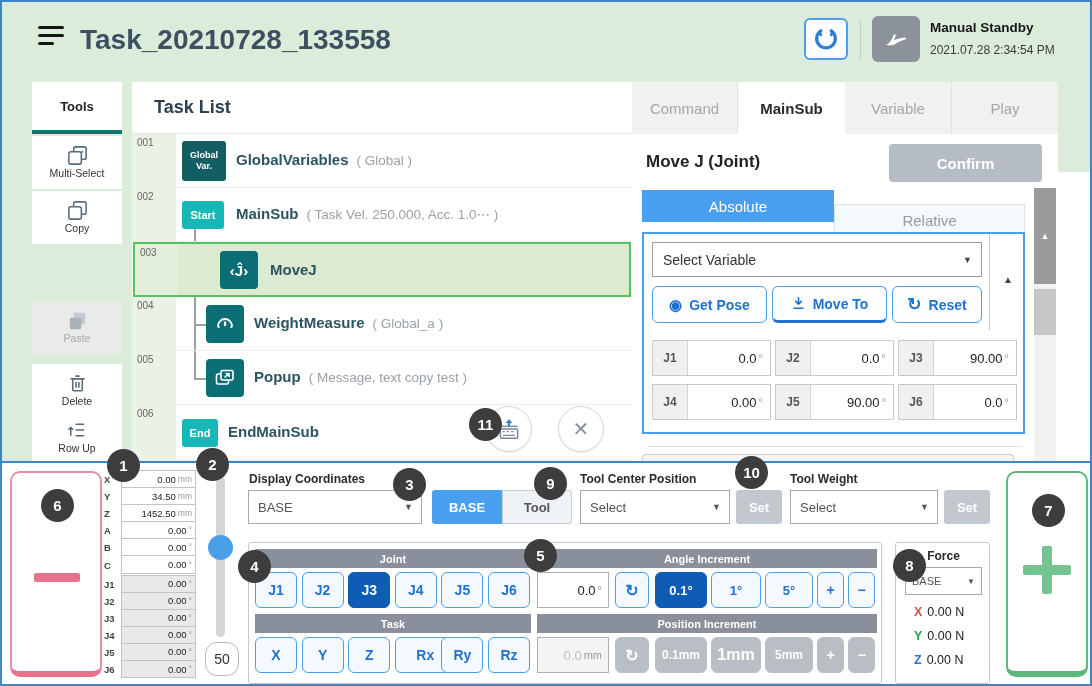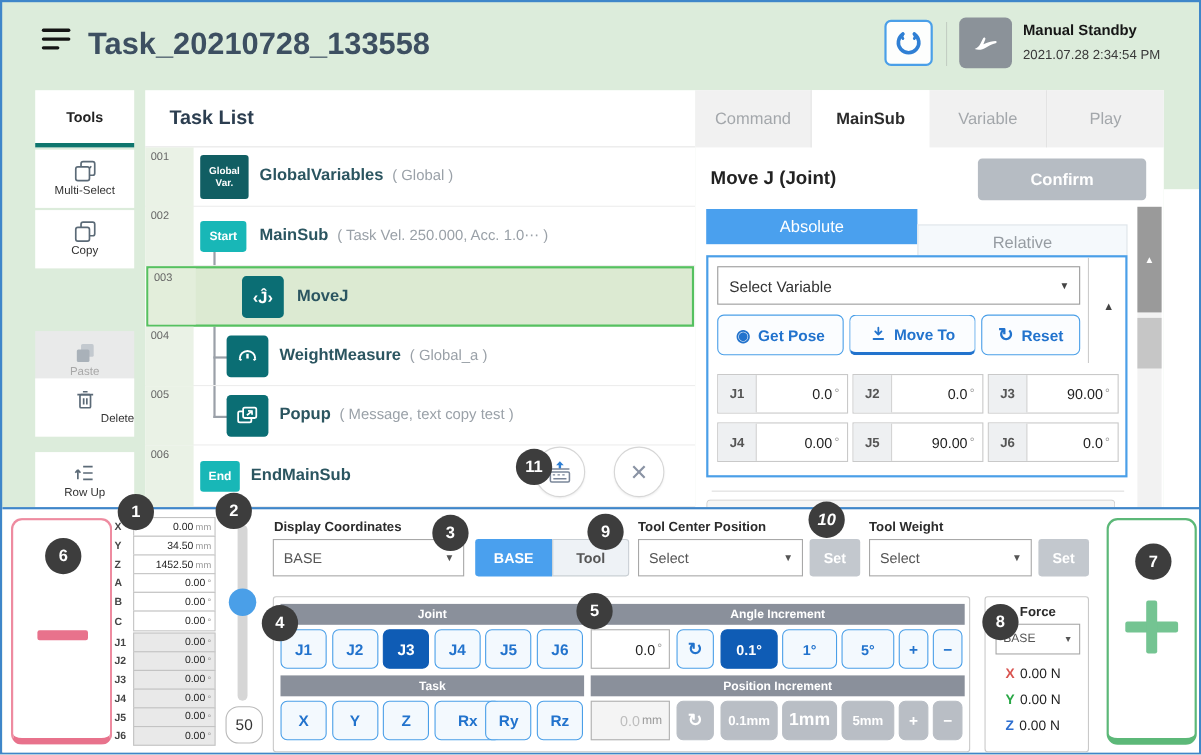--- a/index.html
+++ b/index.html
@@ -138,21 +138,21 @@
   </div>
   <div class="abs titem dis" style="left:30px;top:299px;width:90px;height:53px;">
     <div style="padding-top:8px;display:flex;justify-content:center;">
       <svg width="23" height="23" viewBox="0 0 24 24">
           <rect x="8" y="4" width="12" height="12" rx="1.5" fill="#c3c9cf"></rect>
           <rect x="4" y="9" width="12" height="12" rx="1.5" fill="#a9b1b9"></rect>
         </svg>
     </div>
     <div class="lbl">Paste</div>
   </div>
-  <div class="abs titem" style="left:30px;top:342px;width:90px;height:53px;text-align:right;">
+  <div class="abs titem" style="left:30px;top:362px;width:90px;height:53px;">
     <div style="padding-top:8px;display:flex;justify-content:center;">
       <svg width="23" height="23" viewBox="0 0 24 24" fill="none" stroke="#5b6a77" stroke-width="1.6">
           <rect x="7" y="7" width="10" height="12.5" rx="1"></rect>
           <path d="M4.5 7 h15 M9.8 4.3 h4.4 M10.5 10.5 v6 M13.5 10.5 v6"></path>
         </svg>
     </div>
     <div class="lbl">Delete</div>
   </div>
   <div class="abs titem" style="left:30px;top:409px;width:90px;height:53px;">
     <div style="padding-top:8px;display:flex;justify-content:center;">
@@ -513,16 +513,16 @@
 
   <div class="abs co" style="left:105px;top:447px;">1</div>
   <div class="abs co" style="left:194px;top:446px;">2</div>
   <div class="abs co" style="left:391px;top:466px;">3</div>
   <div class="abs co" style="left:236px;top:548px;">4</div>
   <div class="abs co" style="left:522px;top:537px;">5</div>
   <div class="abs co" style="left:39px;top:487px;">6</div>
   <div class="abs co" style="left:1030px;top:492px;">7</div>
   <div class="abs co" style="left:891px;top:547px;">8</div>
   <div class="abs co" style="left:532px;top:465px;">9</div>
-  <div class="abs co" style="left:733px;top:454px;font-style:italic;">10</div>
+  <div class="abs co" style="left:733px;top:454px;">10</div>
   <div class="abs co" style="left:467px;top:406px;z-index:30;">11</div>
 
 </div>
 
 </body></html>

